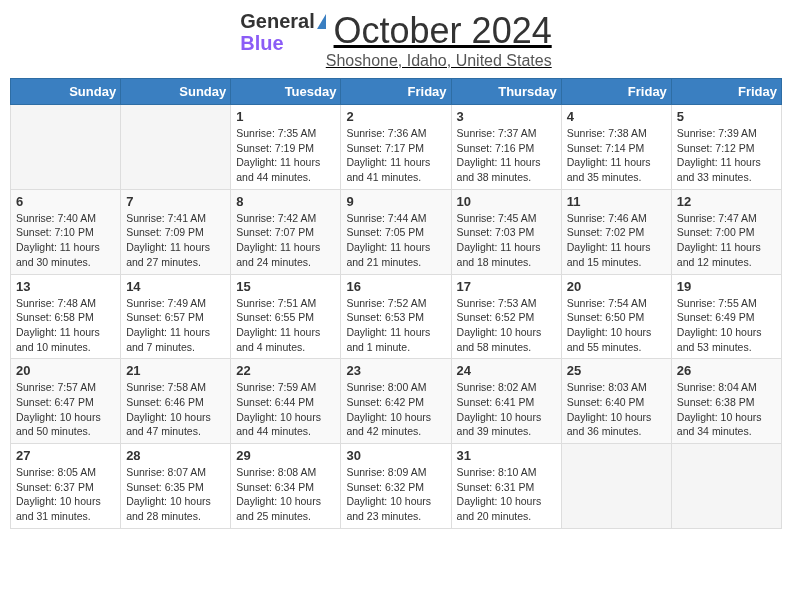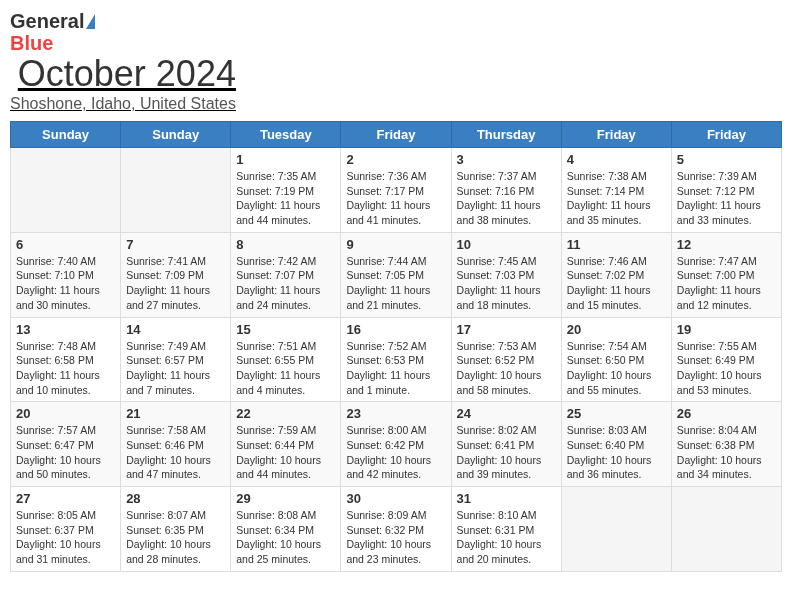--- a/index.html
+++ b/index.html
@@ -5,24 +5,23 @@
     * { box-sizing: border-box; margin: 0; padding: 0; }
     body {
       font-family: Arial, sans-serif;
       background: #fff;
       width: 792px;
       min-height: 612px;
       padding: 10px;
     }
     .header {
       display: flex;
-      justify-content: flex-start;
+      justify-content: center;
       align-items: flex-start;
       margin-bottom: 8px;
-      flex-direction: column;
     }
     .logo {
       display: flex;
       flex-direction: column;
       align-items: flex-start;
     }
     .logo-line {
       display: flex;
       align-items: center;
     }
@@ -40,22 +39,22 @@
       color: #555;
     }
     .calendar {
       width: 100%;
       border-collapse: collapse;
       border: 1px solid #ccc;
     }
     .calendar th {
       background-color: #3a7fc1;
       color: white;
-      text-align: center;
-      padding: 5px 14px;
+      text-align: right;
+      padding: 5px 4px;
       font-size: 13px;
       border: 1px solid #2e6da4;
     }
     .calendar td {
       vertical-align: top;
       padding: 4px 5px;
       border: 1px solid #ddd;
       width: calc(100% / 7);
       min-height: 80px;
       font-size: 11px;
@@ -82,21 +81,21 @@
   </style>
 </head>
 <body>
 
 <div class="header">
   <div class="logo">
     <div class="logo-line">
       <span style="font-size:20px;font-weight:bold;color:#333;">General</span>
       <span style="display:inline-block;margin-left:2px;width:0;height:0;border-left:9px solid transparent;border-bottom:15px solid #3a7fc1;vertical-align:middle;"></span>
     </div>
-    <span style="font-size:20px;font-weight:bold;color:#ef4444;line-height:1;">Blue</span>
+    <span style="font-size:20px;font-weight:bold;color:#8b5cf6;line-height:1;">Blue</span>
   </div>
   <div class="title-section">
     <div class="month-title">October 2024</div>
     <div class="location">Shoshone, Idaho, United States</div>
   </div>
 </div>
 
 <table class="calendar">
   <thead>
     <tr>

